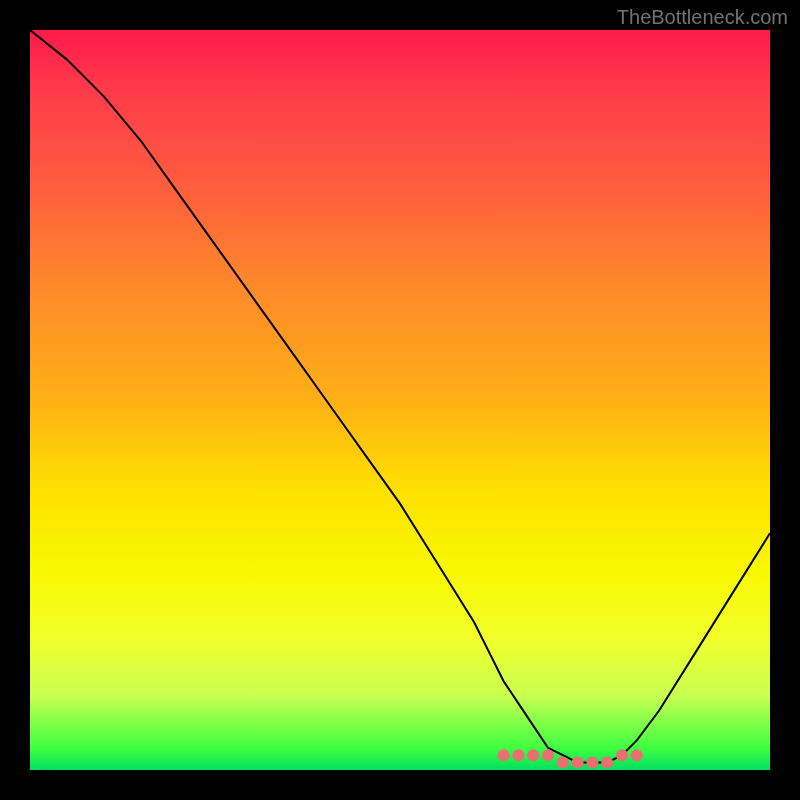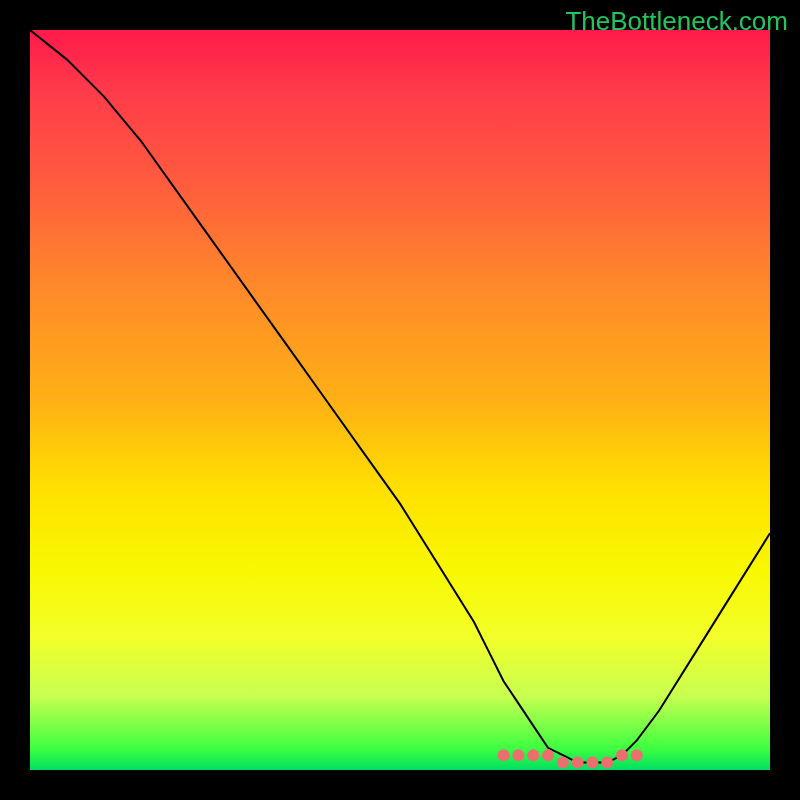--- a/index.html
+++ b/index.html
@@ -7,23 +7,23 @@
     width: 800px;
     height: 800px;
     background: #000;
     position: relative;
     overflow: hidden;
   }
   .watermark {
     position: absolute;
     top: 6px;
     right: 12px;
-    color: #22c55e;
+    color: #737373;
     font-family: Arial, sans-serif;
-    font-size: 26px;
+    font-size: 20px;
     font-weight: 500;
     z-index: 10;
   }
   .plot-area {
     position: absolute;
     left: 30px;
     top: 30px;
     width: 740px;
     height: 740px;
     background: linear-gradient(to bottom,

